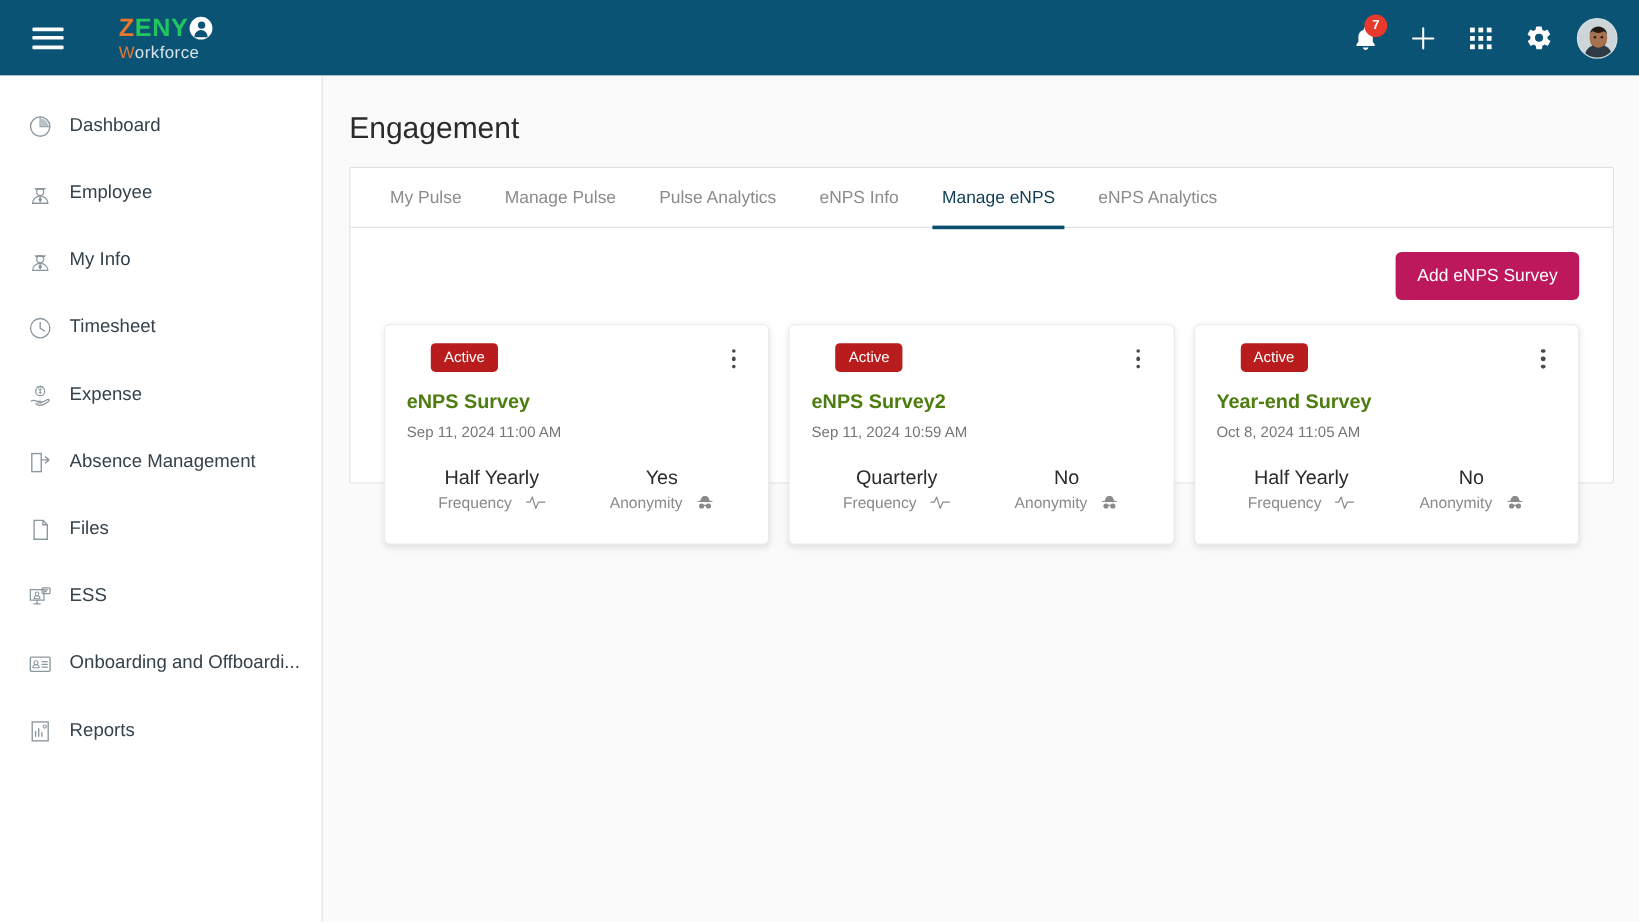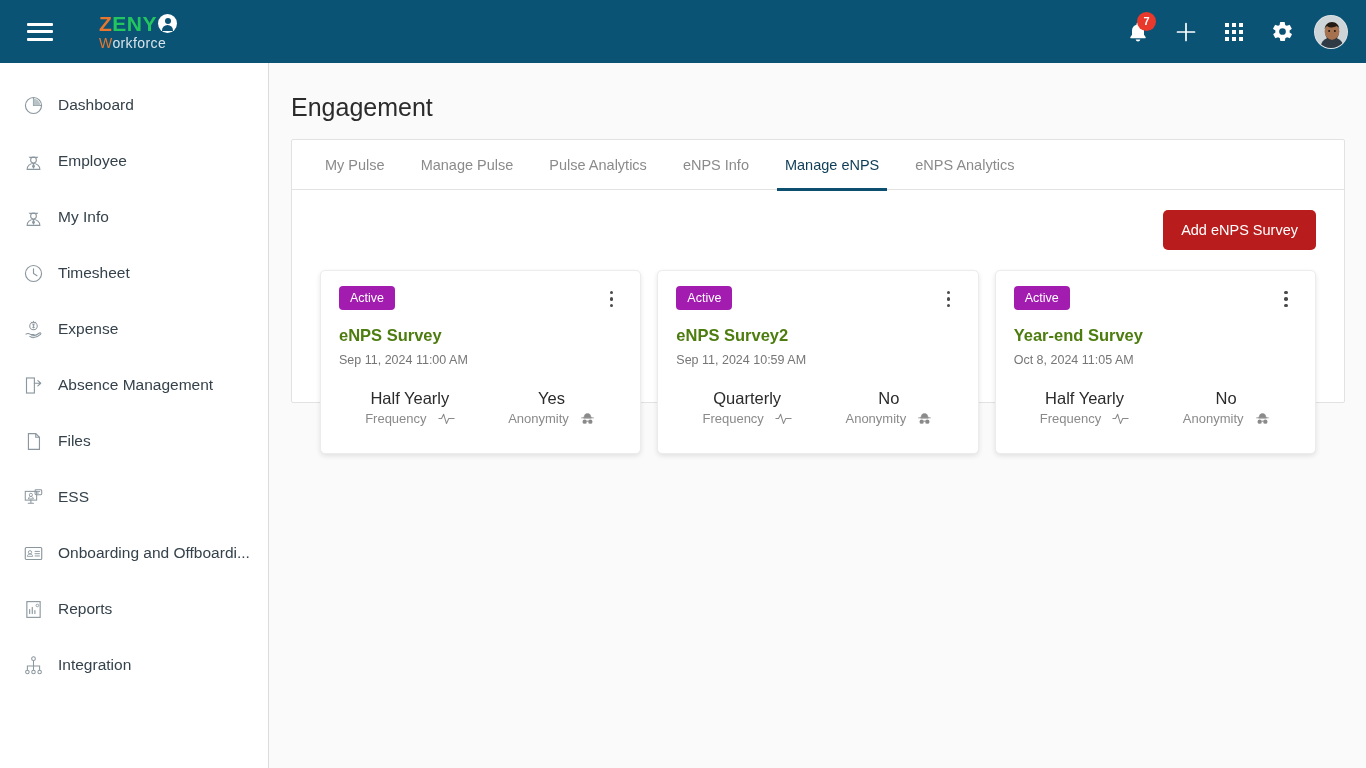--- a/index.html
+++ b/index.html
@@ -166,21 +166,21 @@
   .tab.active::after {
     content: "";
     position: absolute;
     left: 10px; right: 10px; bottom: -1px;
     height: 3px; background: #0d4f6e;
   }
 
   .panel-body { padding: 20px 28px 0 28px; }
   .toolbar { display: flex; justify-content: flex-end; }
   .btn-primary {
-    background: #b91c1c; color: #ffffff;
+    background: #be185d; color: #ffffff;
     border: none; border-radius: 5px;
     font-size: 14.5px;
     padding: 12px 18px;
     cursor: pointer;
     font-family: "Liberation Sans", sans-serif;
   }
 
   .cards {
     display: flex;
     gap: 16px;
@@ -190,24 +190,25 @@
     width: 323px; height: 184px;
     background: #ffffff;
     border: 1px solid #ececec;
     border-radius: 5px;
     box-shadow: 0 2px 5px rgba(0,0,0,.10);
     padding: 15px 18px;
     position: relative;
   }
   .card-top { display: flex; align-items: flex-start; justify-content: space-between; }
   .status-badge {
-    background: #a21caf; color: #ffffff;
+    background: #b91c1c; color: #ffffff;
     font-size: 12.5px;
     padding: 5px 11px;
     border-radius: 4px;
+    margin-left: 20px;
   }
   .kebab {
     width: 22px; height: 22px;
     display: flex; flex-direction: column; align-items: center; justify-content: center;
     gap: 3px; cursor: pointer; margin-top: 2px;
   }
   .kebab i { width: 3.5px; height: 3.5px; border-radius: 50%; background: #4a4a4a; display: block; }
 
   .card-title {
     font-size: 16.5px; font-weight: bold; color: #4d7c0f;
@@ -411,32 +412,20 @@
     <span class="nav-ico">
       <svg width="21" height="21" viewBox="0 0 24 24">
           <rect x="4.4" y="3" width="15.2" height="18" fill="none" stroke="#8b979e" stroke-width="1.3"></rect>
           <path d="M7.6 16.6V12M10.6 16.6V9.4M13.6 16.6v-3.4" stroke="#8b979e" stroke-width="1.3" stroke-linecap="round"></path>
           <circle cx="16.4" cy="7.4" r="1.5" fill="none" stroke="#8b979e" stroke-width="1"></circle>
         </svg>
     </span>
     <span class="nav-label">Reports</span>
   </div>
 
-  <div class="nav-item">
-    <span class="nav-ico">
-      <svg width="21" height="21" viewBox="0 0 24 24">
-          <circle cx="12" cy="4.2" r="2.1" fill="none" stroke="#8b979e" stroke-width="1.2"></circle>
-          <circle cx="5" cy="19.4" r="2" fill="none" stroke="#8b979e" stroke-width="1.2"></circle>
-          <circle cx="12" cy="19.4" r="2" fill="none" stroke="#8b979e" stroke-width="1.2"></circle>
-          <circle cx="19" cy="19.4" r="2" fill="none" stroke="#8b979e" stroke-width="1.2"></circle>
-          <path d="M12 6.4v6.2M5 17.4v-4.8h14v4.8M12 12.6v4.8" fill="none" stroke="#8b979e" stroke-width="1.2"></path>
-        </svg>
-    </span>
-    <span class="nav-label">Integration</span>
-  </div>
 
 </div>
 
 <div class="main">
 
   <h1 class="page-title">Engagement</h1>
 
   <div class="panel">
 
     <div class="tabs">

